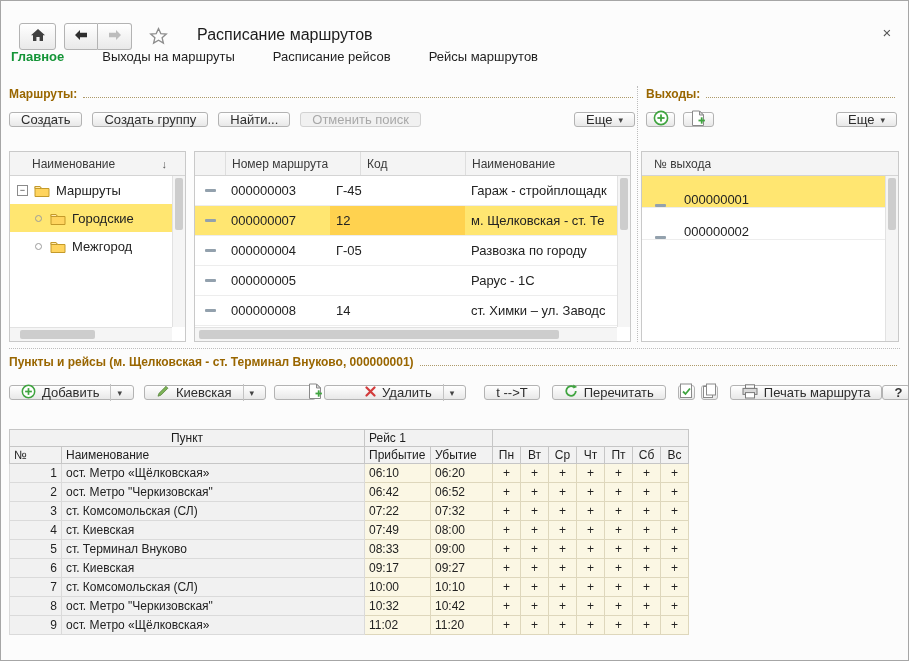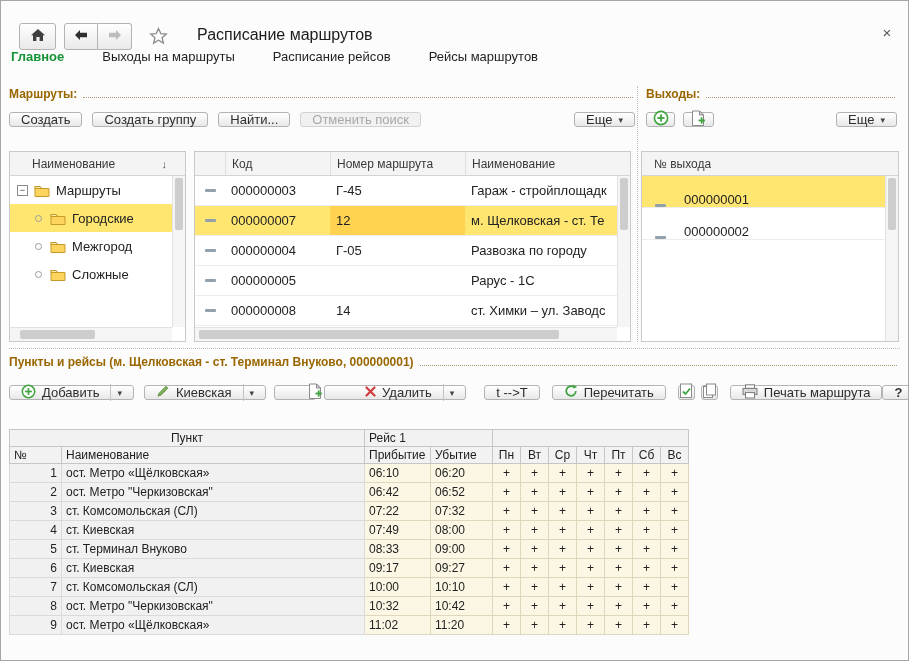--- a/index.html
+++ b/index.html
@@ -251,44 +251,34 @@
       <div class="tree-row child">
         <span class="leafdot"></span>
         <span class="fold">
           <svg width="16" height="13" viewBox="0 0 16 13">
               <path d="M1 2.5 h5 l1.5 2 H15 v8 H1 Z" fill="#ffd45e" stroke="#c49a2a"></path>
               <path d="M1 2.5 h5 l1.5 2 H1 Z" fill="#ffeab0" stroke="#c49a2a"></path>
             </svg>
         </span>
         <span>Межгород</span>
       </div>
-      <div class="tree-row child">
-        <span class="leafdot"></span>
-        <span class="fold">
-          <svg width="16" height="13" viewBox="0 0 16 13">
-              <path d="M1 2.5 h5 l1.5 2 H15 v8 H1 Z" fill="#ffd45e" stroke="#c49a2a"></path>
-              <path d="M1 2.5 h5 l1.5 2 H1 Z" fill="#ffeab0" stroke="#c49a2a"></path>
-            </svg>
-        </span>
-        <span>Сложные</span>
-      </div>
     </div>
     <div class="vscroll">
         <div class="vthumb"></div>
       </div>
     <div class="hscroll">
         <div class="hthumb tree-h"></div>
       </div>
   </div>
 
   <div class="panel p-routes">
     <div class="list-header">
       <span class="lh-cell r-icon"></span>
+      <span class="lh-cell r-num lh-sep">Номер маршрута</span>
       <span class="lh-cell r-code lh-sep">Код</span>
-      <span class="lh-cell r-num lh-sep">Номер маршрута</span>
       <span class="lh-cell r-name lh-sep">Наименование</span>
     </div>
     <div class="routes-rows">
       <div class="list-row">
         <span class="lr-cell r-icon">
             <i class="dash"></i>
           </span>
         <span class="lr-cell r-code">000000003</span>
         <span class="lr-cell r-num">Г-45</span>
         <span class="lr-cell r-name">Гараж - стройплощадк</span>

